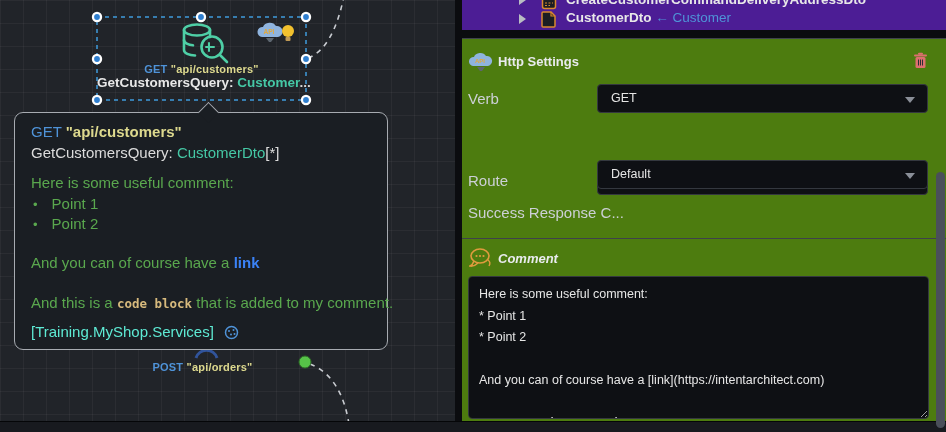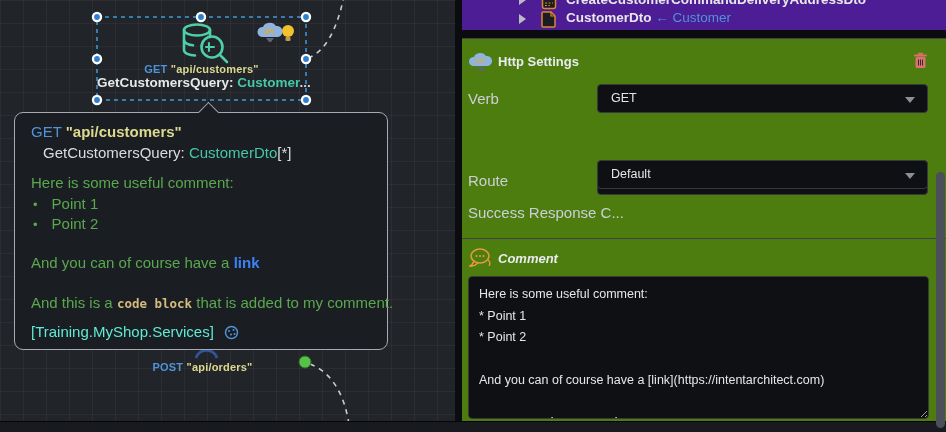--- a/index.html
+++ b/index.html
@@ -31,21 +31,21 @@
     position:absolute; left:14px; top:112px; width:374px; height:238px;
     background:#1a1e23; border:1px solid #a7abb1; border-radius:9px; z-index:3;
   }
   #tooltip-notch {
     position:absolute; left:186px; top:-8px; width:15px; height:15px;
     background:#1a1e23; transform:rotate(45deg);
     border-left:1px solid #a7abb1; border-top:1px solid #a7abb1;
   }
   .tt-line { position:absolute; left:16px; font-size:15px; white-space:nowrap; }
   .tt-green { color:#5aa84e; }
-  .tt-white { color:#dcdcdc;margin-left:12px; }
+  .tt-white { color:#dcdcdc; }
   .tt-link  { color:#3b82f6; }
   .tt-code  { font-family:"DejaVu Sans Mono", monospace; font-size:12.5px; color:#d7ba7d; font-weight:bold; }
   .tt-bullet { position:absolute; left:18px; font-size:15px; color:#5aa84e; }
   .tt-bullet::before { content:"•"; margin-right:14px; font-size:13px; }
   .tt-pkg { color:#5eead4; }
 
   
   #tree { position:absolute; left:462px; top:0; width:484px; height:30px; background:#4c1d95; overflow:hidden; }
   .tree-row { position:absolute; left:0; width:100%; height:20px; font-size:13.5px; color:#e8e8e8; font-weight:bold; }
   .tree-caret { position:absolute; left:57px; top:5px; width:0; height:0;

